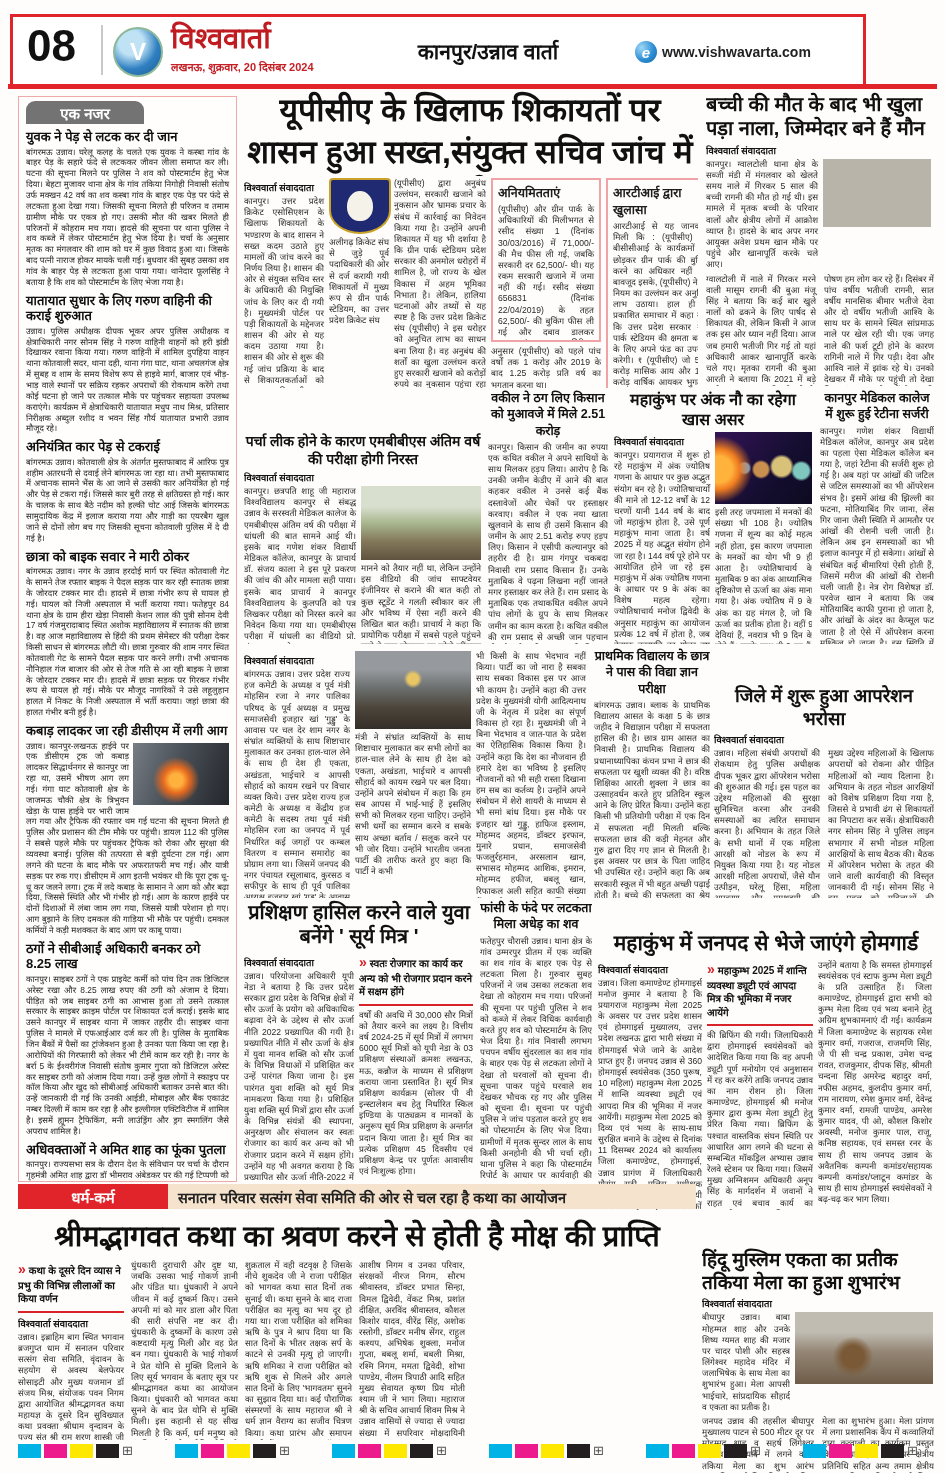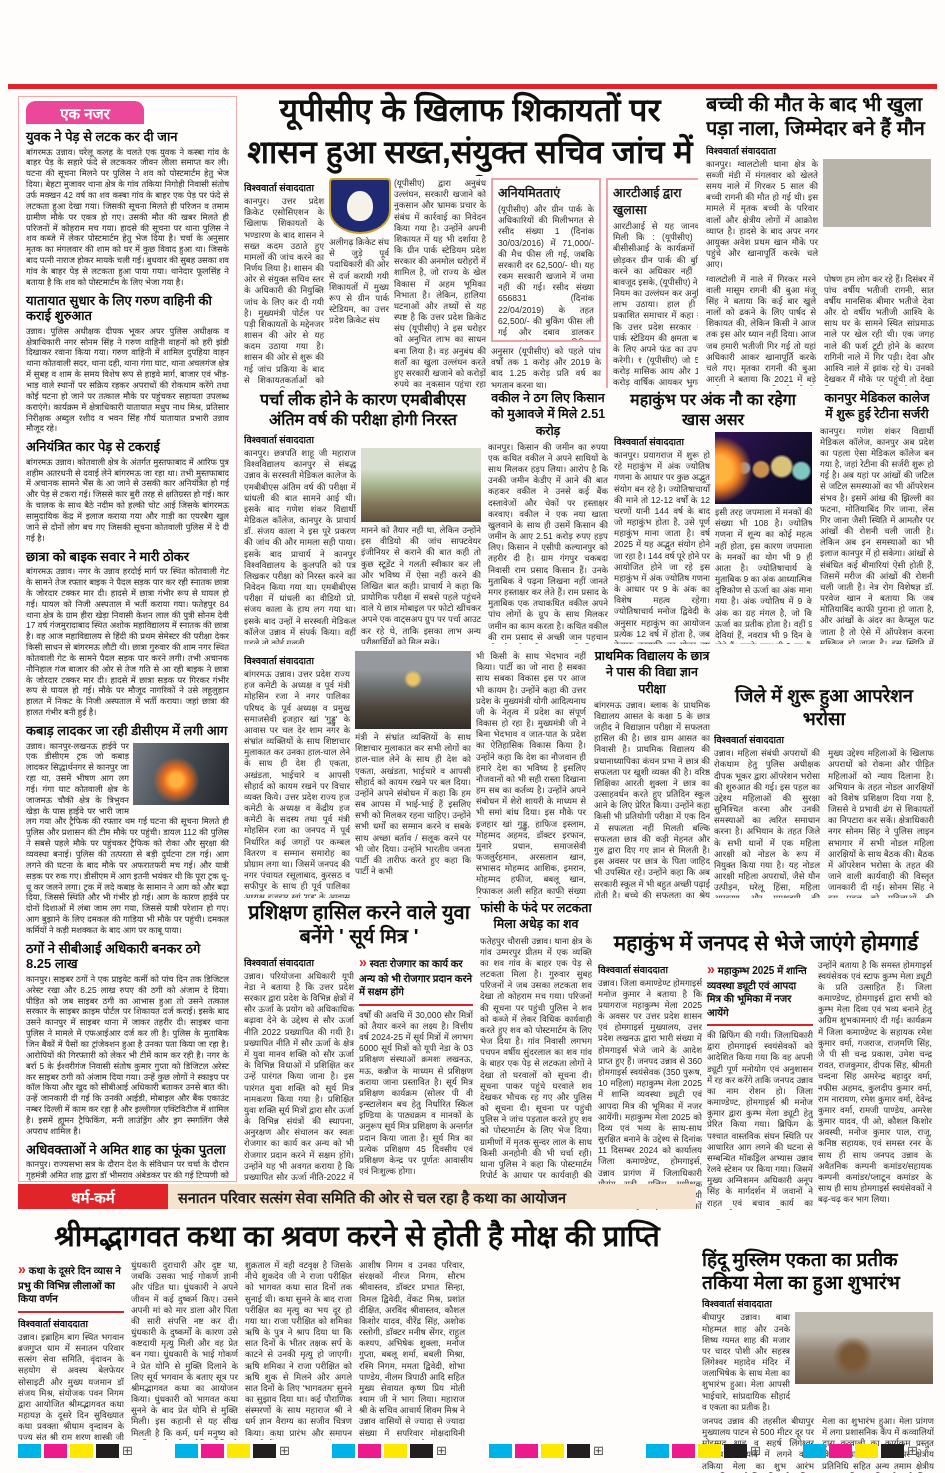--- a/index.html
+++ b/index.html
@@ -53,21 +53,21 @@
   .ph-mela{background:radial-gradient(circle at 42% 62%,#7a5a36 0 12%,rgba(0,0,0,0) 22%),
            linear-gradient(180deg,#c0bcb2 0 28%,#948675 55%,#6e5c48);}
   .crest{flex:none;width:58px;height:52px;background:#1f2a72;border:2px solid #c9a227;
          border-radius:4px 4px 50% 50%/4px 4px 42% 42%;display:flex;align-items:center;justify-content:center;margin:0 auto 3px auto;}
   .crest-in{width:26px;height:30px;background:#f5f2ea;border-radius:50% 50% 46% 46%;}
   .pinkbox{border:2px solid #f0a3a6;padding:4px 5px;background:#fffdfc;}
   .pinkbox .bt{font-size:12.5px;font-weight:bold;text-align:left;margin-bottom:3px;}
   
   .leftcol{position:absolute;left:18px;top:96px;width:219px;height:1086px;border:1.5px solid #efa9a9;
            padding:4px 7px;box-sizing:border-box;background:#fffefd;overflow:hidden;}
-  .tab{background:#ec4899;color:#fff;font-size:15px;font-weight:bold;width:118px;height:23px;
+  .tab{background:#737373;color:#fff;font-size:15px;font-weight:bold;width:118px;height:23px;
        border-radius:9px 9px 0 0;display:flex;align-items:center;justify-content:center;margin-bottom:5px;}
   .ln-h{font-size:13px;font-weight:bold;line-height:1.2;margin:5px 0 2px 0;color:#101010;}
   .ln-b{font-size:8.4px;line-height:1.29;text-align:justify;color:#2a2a2a;}
   .fireimg{float:right;width:96px;height:62px;margin:2px 0 2px 4px;}
   
   .dh-tabs{display:flex;height:25px;}
   .dh-tab{background:#e0242a;color:#fff;width:150px;font-size:15px;font-weight:bold;
           display:flex;align-items:center;justify-content:center;flex:none;}
   .dh-strip{flex:1;background:#f6e3cd;display:flex;align-items:center;padding-left:10px;
             font-size:14.5px;font-weight:bold;color:#222;}
@@ -75,20 +75,34 @@
   .cmyk{position:absolute;left:18px;top:1444px;width:912px;display:flex;justify-content:space-between;}
   .cg{display:flex;gap:3px;align-items:center;}
   .cg span{width:23px;height:14px;display:inline-block;}
   .reg{font-size:13px;color:#555;line-height:14px;}
 </style>
 </head>
 <body>
 
 <div class="page">
 
+  <div class="hdr">
+    <div class="pgnum">08</div>
+    <div class="hdiv"></div>
+    <div class="glogo">V</div>
+    <div class="mast">
+      <div class="mast-t">विश्ववार्ता</div>
+      <div class="mast-d">लखनऊ,  शुक्रवार, 20 दिसंबर 2024</div>
+    </div>
+    <div class="sect">कानपुर/उन्नाव वार्ता</div>
+    <div class="web">
+      <span class="eicon">e</span>
+      <span>www.vishwavarta.com</span>
+    </div>
+  </div>
   <div class="rule"></div>
 
   <div class="leftcol">
     <div class="tab">एक नजर</div>
 
     <div>
       <div class="ln-h">युवक ने पेड़ से लटक कर दी जान</div>
       <div class="ln-b">बांगरमऊ उन्नाव। घरेलू कलह के चलते एक युवक ने कस्बा गांव के बाहर पेड़ के सहारे फंदे से लटककर जीवन लीला समाप्त कर ली। घटना की सूचना मिलने पर पुलिस ने शव को पोस्टमार्टम हेतु भेज दिया। बेहटा मुजावर थाना क्षेत्र के गांव तकिया निगोही निवासी संतोष उर्फ मक्खन 42 वर्ष का शव कस्बा गांव के बाहर एक पेड़ पर फंदे से लटकता हुआ देखा गया। जिसकी सूचना मिलते ही परिजन व तमाम ग्रामीण मौके पर एकत्र हो गए। उसकी मौत की खबर मिलते ही परिजनों में कोहराम मच गया। हादसे की सूचना पर थाना पुलिस ने शव कब्जे में लेकर पोस्टमार्टम हेतु भेज दिया है। चर्चा के अनुसार मृतक का मंगलवार की शाम को घर में कुछ विवाद हुआ था। जिसके बाद पत्नी नाराज होकर मायके चली गई। बुधवार की सुबह उसका शव गांव के बाहर पेड़ से लटकता हुआ पाया गया। थानेदार फूलसिंह ने बताया है कि शव को पोस्टमार्टम के लिए भेजा गया है।</div>
     </div>
     <div>
@@ -154,21 +168,21 @@
     <div class="h2" style="text-align:left;font-size:20px;">बच्ची की मौत के बाद भी खुला पड़ा नाला, जिम्मेदार बने हैं मौन</div>
     <div class="by">विश्ववार्ता संवाददाता</div>
     <div class="flexr">
       <div class="bd" style="width:112px;flex:none;">कानपुर। ग्वालटोली थाना क्षेत्र के सब्जी मंडी में मंगलवार को खेलते समय नाले में गिरकर 5 साल की बच्ची रागनी की मौत हो गई थी। इस मामले में मृतक बच्ची के परिवार वालों और क्षेत्रीय लोगों में आक्रोश व्याप्त है। हादसे के बाद अपर नगर आयुक्त अवेश प्रथम खान मौके पर पहुंचे और खानापूर्ति करके चले आए।</div>
       <div class="ph ph-children" style="width:108px;height:68px;"></div>
     </div>
     <div class="bd cols2" style="margin-top:3px;height:170px;">ग्वालटोली में नाले में गिरकर मरने वाली मासूम रागनी की बुआ मंजू सिंह ने बताया कि कई बार खुले नालों को ढकने के लिए पार्षद से शिकायत की, लेकिन किसी ने आज तक इस ओर ध्यान नहीं दिया। आज जब हमारी भतीजी गिर गई तो यहां अधिकारी आकर खानापूर्ति करके चले गए। मृतका रागनी की बुआ आरती ने बताया कि 2021 में बड़े भाई लाल बहादुर की बीमारी के कारण मौत हो गई थी। 9 माह पूर्व ही भाभी की भी बीमारी के चलते मौत हो गई थी। इसके बाद से उनके चार बेटों और चार बेटियों का पालन पोषण हम लोग कर रहे हैं। दिसंबर में पांच वर्षीय भतीजी रागनी, सात वर्षीय मानसिक बीमार भतीजे देवा और दो वर्षीय भतीजी आश्वि के साथ घर के सामने स्थित सांप्रमाऊ नाले पर खेल रही थी। एक जगह नाले की फर्श टूटी होने के कारण रागिनी नाले में गिर पड़ी। देवा और आश्वि नाले में झांक रहे थे। उनको देखकर मैं मौके पर पहुंची तो देखा कि यहां पर रागनी नहीं है। काफी पूछने पर देवा ने बताया कि रागनी इसके अंदर है, तब घटना की जानकारी हुई।</div>
   </div>
 
   <div class="art" style="left:244px;top:390px;width:238px;height:254px;">
-    <div class="h3" style="font-size:16px;">पर्चा लीक होने के कारण एमबीबीएस अंतिम वर्ष की परीक्षा होगी निरस्त</div>
+    <div class="h3" style="font-size:14px;margin-top:43px;">पर्चा लीक होने के कारण एमबीबीएस अंतिम वर्ष की परीक्षा होगी निरस्त</div>
     <div class="by">विश्ववार्ता संवाददाता</div>
     <div class="flexr">
       <div class="bd" style="width:112px;flex:none;">कानपुर। छत्रपति शाहू जी महाराज विश्वविद्यालय कानपुर से संबद्ध उन्नाव के सरस्वती मेडिकल कालेज के एमबीबीएस अंतिम वर्ष की परीक्षा में धांधली की बात सामने आई थी। इसके बाद गणेश शंकर विद्यार्थी मेडिकल कॉलेज, कानपुर के प्राचार्य डॉ. संजय काला ने इस पूरे प्रकरण की जांच की और मामला सही पाया। इसके बाद प्राचार्य ने कानपुर विश्वविद्यालय के कुलपति को पत्र लिखकर परीक्षा को निरस्त करने का निवेदन किया गया था। एमबीबीएस परीक्षा में धांधली का वीडियो प्रो. संजय काला के हाथ लग गया था। इसके बाद उन्हों ने सरस्वती मेडिकल कॉलेज उन्नाव में संपर्क किया। वहीं पहले तो कोई गलती</div>
       <div style="width:120px;flex:none;">
         <div class="ph ph-gate" style="width:120px;height:74px;margin-bottom:3px;"></div>
         <div class="bd">मानने को तैयार नहीं था, लेकिन उन्होंने इस वीडियो की जांच साफ्टवेयर इंजीनियर से कराने की बात कही तो कुछ स्टूडेंट ने गलती स्वीकार कर ली और भविष्य में ऐसा नहीं करने की लिखित बात कही। प्राचार्य ने कहा कि प्रायोगिक परीक्षा में सबसे पहले पहुंचने वाले ये छात्र मोबाइल पर फोटो खींचकर अपने एक वाट्सअप ग्रुप पर पर्चा आउट कर रहे थे, ताकि इसका लाभ अन्य परीक्षार्थियों को मिल सके।</div>
       </div>
     </div>
   </div>
 

